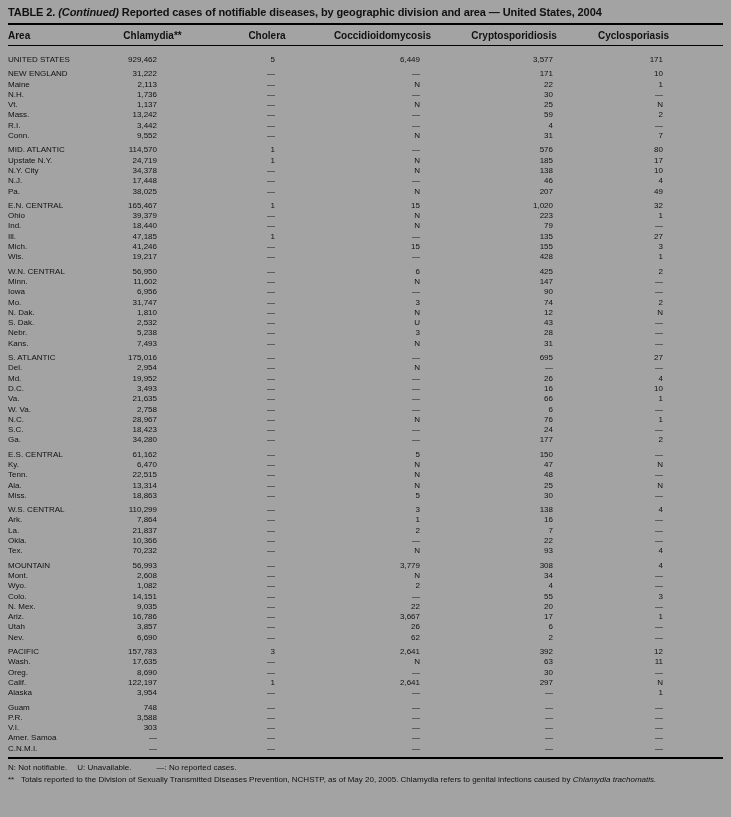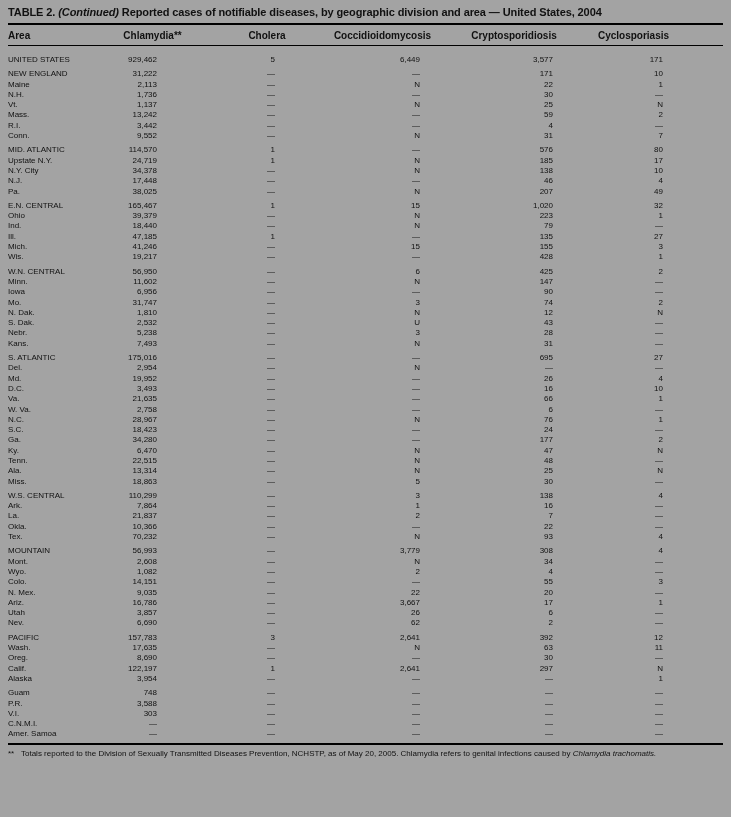--- a/index.html
+++ b/index.html
@@ -361,20 +361,28 @@
           <td class="num c6">—</td>
         </tr>
         <tr>
           <td class="area c1">Ga.</td>
           <td class="num c2">34,280</td>
           <td class="num c3">—</td>
           <td class="num c4">—</td>
           <td class="num c5">177</td>
           <td class="num c6">2</td>
         </tr>
+        <tr class="group-start">
+          <td class="area c1">E.S. CENTRAL</td>
+          <td class="num c2">61,162</td>
+          <td class="num c3">—</td>
+          <td class="num c4">5</td>
+          <td class="num c5">150</td>
+          <td class="num c6">—</td>
+        </tr>
         <tr>
           <td class="area c1">Ky.</td>
           <td class="num c2">6,470</td>
           <td class="num c3">—</td>
           <td class="num c4">N</td>
           <td class="num c5">47</td>
           <td class="num c6">N</td>
         </tr>
         <tr>
           <td class="area c1">Tenn.</td>
@@ -562,38 +570,43 @@
         </tr>
         <tr>
           <td class="area c1">V.I.</td>
           <td class="num c2">303</td>
           <td class="num c3">—</td>
           <td class="num c4">—</td>
           <td class="num c5">—</td>
           <td class="num c6">—</td>
         </tr>
         <tr>
+          <td class="area c1">Amer. Samoa</td>
+          <td class="num c2">—</td>
+          <td class="num c3">—</td>
+          <td class="num c4">—</td>
+          <td class="num c5">—</td>
+          <td class="num c6">—</td>
+        </tr>
+        <tr>
           <td class="area c1">C.N.M.I.</td>
-          <td class="num c2">—</td>
-          <td class="num c3">—</td>
-          <td class="num c4">—</td>
-          <td class="num c5">—</td>
-          <td class="num c6">—</td>
-        </tr>
-        <tr>
-          <td class="area c1">Amer. Samoa</td>
           <td class="num c2">—</td>
           <td class="num c3">—</td>
           <td class="num c4">—</td>
           <td class="num c5">—</td>
           <td class="num c6">—</td>
         </tr>
       </tbody>
   </table>
 
   <div class="footnotes">
+    <div class="fn-legend">
+      <span class="leg1">N: Not notifiable.</span>
+      <span class="leg2">U: Unavailable.</span>
+      <span class="leg3">—: No reported cases.</span>
+    </div>
     <div class="fn-note">
       <span class="fn-marker">**</span>
       <span class="fn-text"><span>Totals reported to the Division of Sexually Transmitted Diseases Prevention, NCHSTP, as of May 20, 2005. Chlamydia refers to genital infections caused by</span> <i>Chlamydia trachomatis.</i></span>
     </div>
   </div>
 
 </div>
 
 </body></html>

